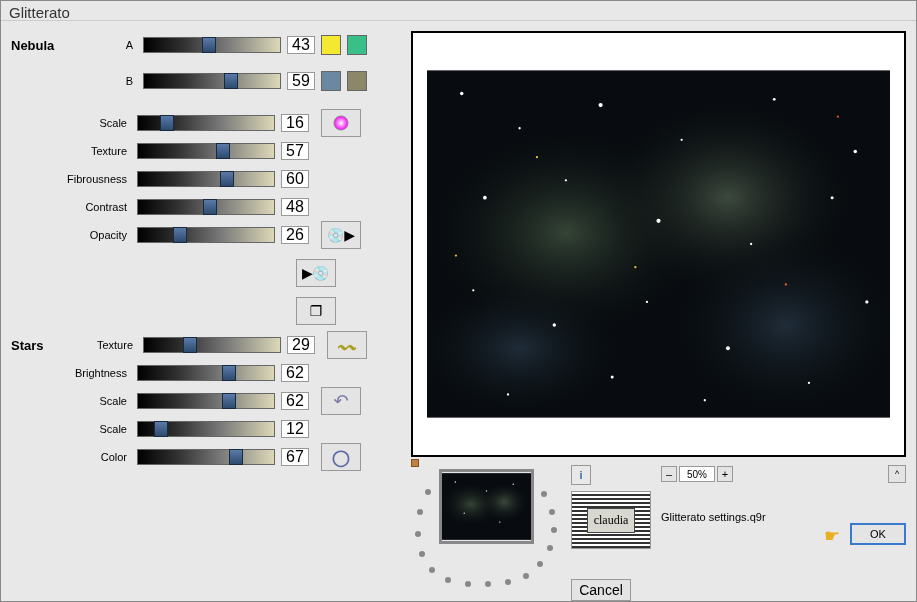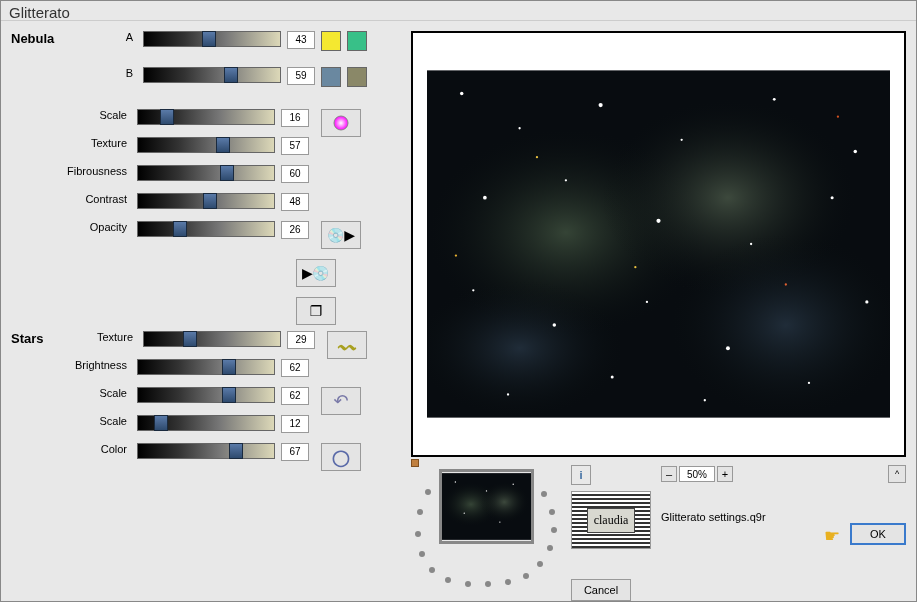--- a/index.html
+++ b/index.html
@@ -3,25 +3,25 @@
 <meta charset="utf-8">
 <style>
 * { box-sizing: border-box; margin: 0; padding: 0; }
 body { font-family: Tahoma, Arial, sans-serif; font-size: 11px; background: #fff; width: 917px; height: 602px; overflow: hidden; }
 .window { width: 917px; height: 602px; border: 1px solid #888; background: #e8e8e8; display: flex; flex-direction: column; }
 .titlebar { height: 20px; padding: 3px 8px; font-size: 15px; color: #333; border-bottom: 1px solid #ccc; }
 .content { flex: 1; display: flex; padding: 10px 10px 8px 10px; gap: 10px; }
 .left-panel { width: 390px; display: flex; flex-direction: column; }
 .right-panel { flex: 1; display: flex; flex-direction: column; }
 .section-title { font-weight: bold; font-size: 13px; width: 70px; }
-.row { display: flex; height: 28px; gap: 6px; }
+.row { display: flex; align-items: center; height: 28px; gap: 6px; }
 .label { width: 120px; text-align: right; padding-right: 4px; font-size: 11px; }
 .slider-wrap { width: 138px; height: 16px; position: relative; border: 1px solid #666; background: linear-gradient(to right, #000, #333 30%, #777 60%, #dcd8b8); }
 .slider-thumb { position: absolute; top: -1px; width: 14px; height: 16px; background: linear-gradient(to bottom,#5a7aa8,#2e4a6e); border: 1px solid #1a2a3e; }
-.value-input { width: 28px; height: 18px; border: 1px solid #999; background: #fff; text-align: center; font-size: 10px; line-height: 16px; }
+.value-input { width: 28px; height: 18px; border: 1px solid #999; background: #fff; text-align: center; font-size: 16px; line-height: 16px; }
 .swatch { width: 20px; height: 20px; border: 1px solid #666; }
 .tool-btn { width: 40px; height: 28px; border: 1px solid #999; background: #e4e4e4; display: flex; align-items: center; justify-content: center; font-size: 14px; margin-left: 6px; }
 .tool-col { display: flex; flex-direction: column; gap: 10px; align-items: flex-start; margin-left: 285px; }
 .glue-row { display: flex; align-items: center; gap: 8px; margin-top: auto; }
 .glue-row select { width: 120px; height: 20px; border: 1px solid #999; background: #fff; font-size: 11px; }
 .small-btn { width: 18px; height: 18px; border: 1px solid #999; background: #e4e4e4; font-size: 9px; display: flex; align-items: center; justify-content: center; }
 .fire-icon { width: 22px; height: 22px; }
 .preview-frame { flex: 1; border: 2px solid #000; background: #fff; padding: 14px; display: flex; align-items: center; justify-content: center; margin-bottom: 8px; }
 .preview-img { width: 100%; height: 100%; }
 .bottom-area { display: flex; gap: 10px; align-items: flex-start; height: 128px; }
@@ -30,21 +30,21 @@
 .dot { position: absolute; width: 6px; height: 6px; border-radius: 50%; background: #888; }
 .info-col { display: flex; flex-direction: column; gap: 6px; }
 .info-btn { width: 20px; height: 20px; border: 1px solid #999; background: #e8e8e8; display: flex; align-items: center; justify-content: center; font-weight: bold; color: #3a6aa0; }
 .logo-box { width: 80px; height: 58px; border: 1px solid #999; background: repeating-linear-gradient(#fff,#fff 2px,#333 2px,#333 4px); display: flex; align-items: center; justify-content: center; }
 .logo-inner { background: #d8d8d0; border: 1px solid #444; padding: 4px 6px; font-family: cursive; font-size: 12px; }
 .zoom-row { display: flex; align-items: center; gap: 2px; }
 .zoom-btn { width: 16px; height: 16px; border: 1px solid #999; background: #e4e4e4; font-size: 11px; display: flex; align-items: center; justify-content: center; }
 .zoom-val { width: 36px; height: 16px; border: 1px solid #999; background: #fff; font-size: 10px; display: flex; align-items: center; justify-content: center; }
 .settings-label { font-size: 11px; margin-top: 28px; }
 .btn-row { display: flex; justify-content: space-between; align-items: flex-end; margin-top: auto; width: 100%; }
-.cancel-btn { width: 60px; height: 22px; border: 1px solid #999; background: #e4e4e4; font-size: 11px; }
+.cancel-btn { width: 60px; height: 22px; border: 1px solid #999; background: #e4e4e4; font-size: 14px; }
 .ok-btn { width: 56px; height: 22px; border: 2px solid #3a7acc; background: #e4e4e4; font-size: 11px; position: relative; }
 .hand { position: absolute; left: -28px; top: 0px; font-size: 18px; color: #e8b020; }
 .caret-btn { width: 18px; height: 18px; border: 1px solid #999; background: #e4e4e4; font-size: 9px; display: flex; align-items: center; justify-content: center; }
 .nebula-svg { width: 100%; height: 100%; display: block; }
 .right-bottom-col { flex:1; display:flex; flex-direction:column; }
 .right-bottom-top { display:flex; justify-content:space-between; }
 .sq-marker { position:absolute; left:0; top:-6px; width:8px; height:8px; background:#c08040; border:1px solid #805020; }
 </style>
 </head>
 <body>

